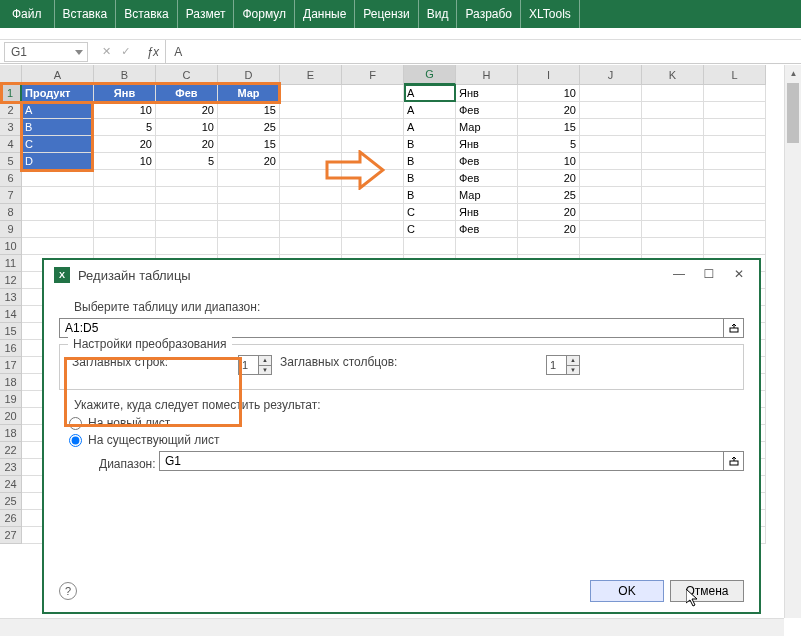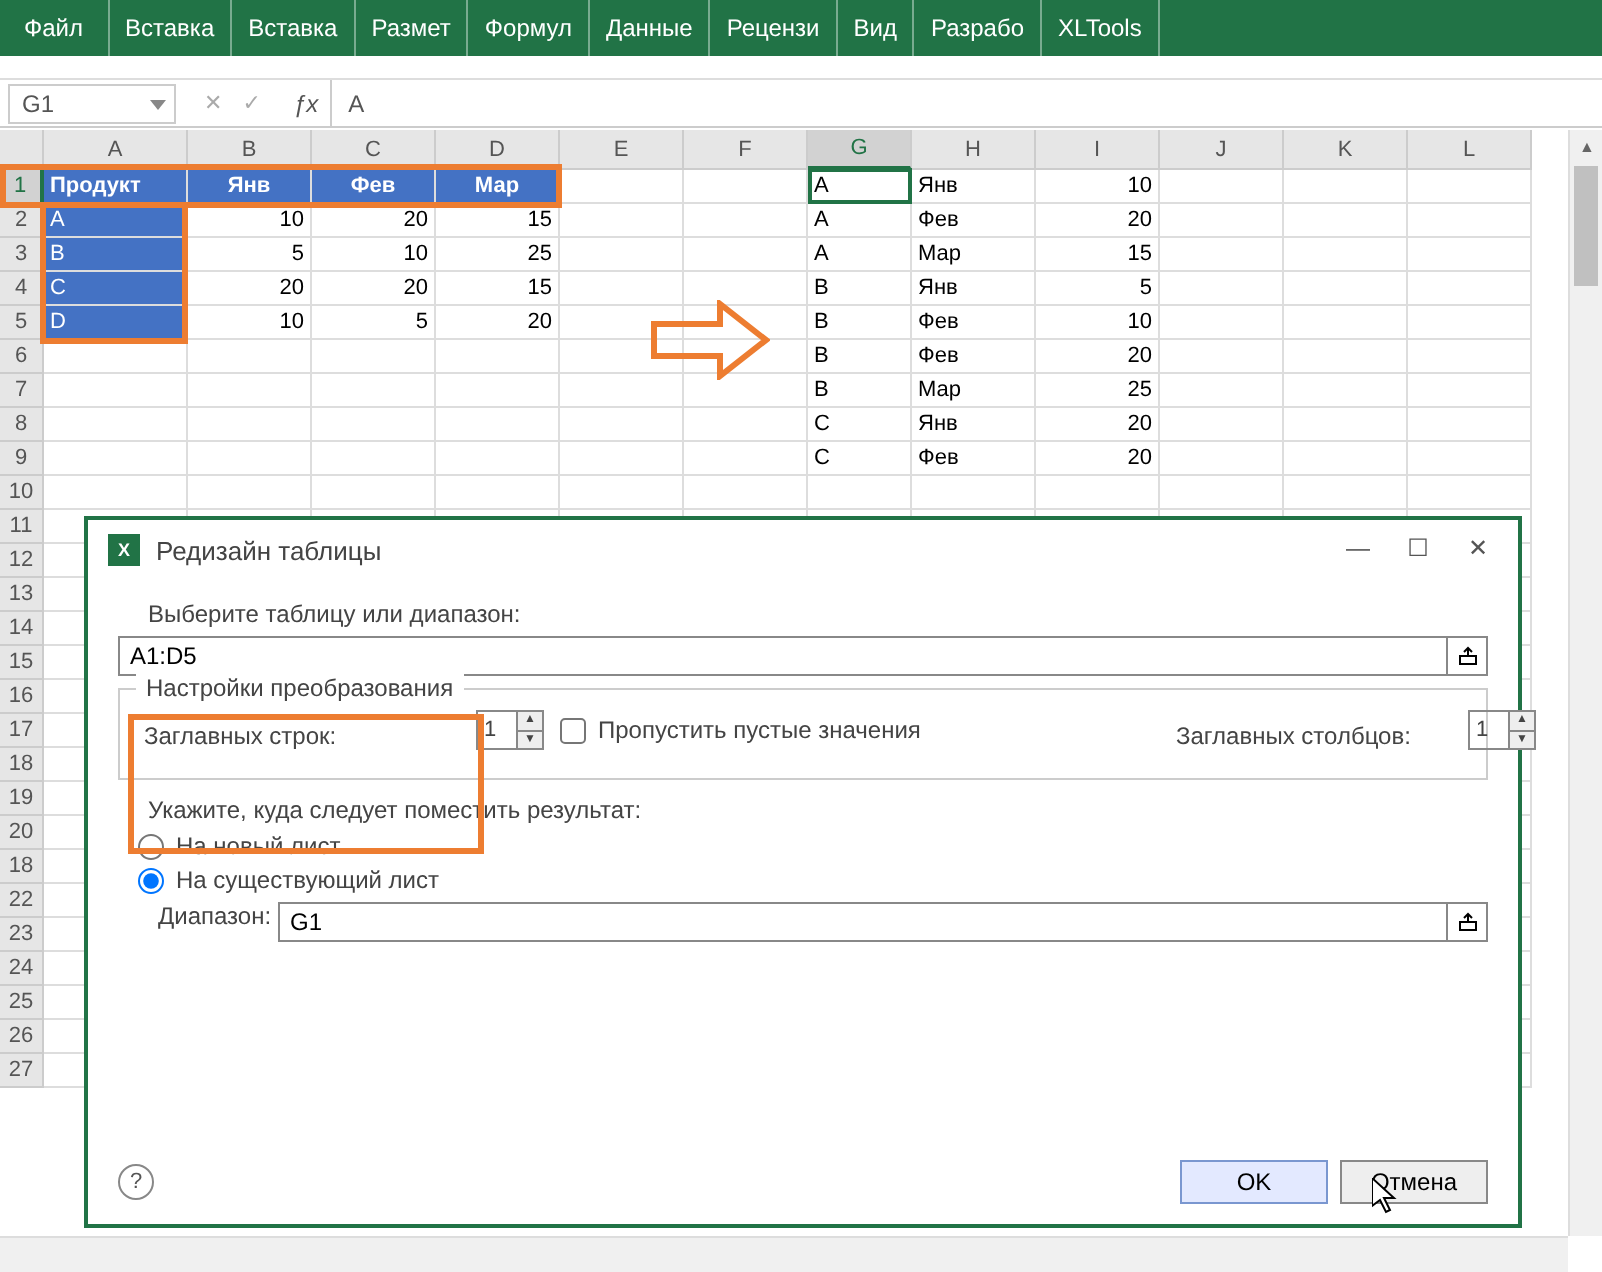--- a/index.html
+++ b/index.html
@@ -64,35 +64,35 @@
 .dlg-body { padding: 6px 15px; color: #444; }
 .dlg-label { font-size: 12px; margin: 4px 15px; }
 .dlg-input-row { display: flex; }
 .dlg-input { flex: 1; border: 1px solid #888; height: 20px; padding: 0 5px; font-size: 12px; background: #fff; }
 .dlg-refbtn { width: 20px; height: 20px; border: 1px solid #888; border-left: none; display: flex; align-items: center; justify-content: center; }
 
 .fieldset { border: 1px solid #ccc; padding: 10px 12px 14px; margin: 6px 0; position: relative; }
 .fieldset-legend { position: absolute; top: -8px; left: 8px; background: #fff; padding: 0 5px; font-size: 12px; color: #444; }
 
 .settings-grid { display: grid; grid-template-columns: 200px 300px 180px; gap: 12px 8px; align-items: center; }
-.spin-row { display: flex; align-items: flex-end; gap: 8px; }
+.spin-row { display: flex; align-items: flex-start; gap: 8px; }
 .spin-row label { flex: 1; font-size: 12px; }
 .spinner { width: 34px; height: 20px; border: 1px solid #888; display: flex; align-items: center; position: relative; }
 .spinner-val { flex: 1; padding: 0 3px; font-size: 11px; }
 .spinner-btns { width: 13px; height: 100%; border-left: 1px solid #888; display: flex; flex-direction: column; background:#eee; }
 .spinner-btn { flex: 1; font-size: 6px; display: flex; align-items: center; justify-content: center; border-bottom:1px solid #888; }
 .spinner-btn:last-child{border-bottom:none;}
 
 .checkbox-row { display: flex; align-items: center; font-size: 12px; }
 .checkbox-row input { margin-right: 6px; }
 
 .radio-row { display: flex; align-items: center; font-size: 12px; margin: 3px 0 3px 10px; }
 .radio-row input { margin-right: 6px; }
 
-.indent-field { margin-left: 20px; display: flex; align-items: flex-start; margin-top: 4px; }
+.indent-field { margin-left: 40px; display: flex; align-items: flex-end; margin-top: 4px; }
 .indent-field label { width: 60px; font-size: 12px; }
 
 .dlg-footer { position: absolute; bottom: 10px; left: 15px; right: 15px; display: flex; align-items: center; }
 .help-icon { width: 18px; height: 18px; border: 1px solid #888; border-radius: 50%; display: flex; align-items: center; justify-content: center; font-size: 11px; color: #555; }
 .dlg-footer-spacer { flex: 1; }
 .dlg-btn { min-width: 74px; height: 22px; border: 1px solid #888; background: #eee; font-size: 12px; display: flex; align-items: center; justify-content: center; margin-left: 6px; position: relative; }
 .dlg-btn.primary { background: #e3e9ff; border: 1px solid #7a97d0; }
 
 .cursor { position: absolute; pointer-events: none; z-index: 20; }
 
@@ -603,24 +603,20 @@
         <div class="spin-row">
           <label>Заглавных строк:</label>
           <div class="spinner">
             <span class="spinner-val">1</span>
             <div class="spinner-btns">
                 <div class="spinner-btn">▲</div>
                 <div class="spinner-btn">▼</div>
               </div>
           </div>
         </div>
-        <label class="checkbox-row">
-            <input type="checkbox" style="">
-            <span>Пропустить пустые значения</span>
-          </label>
 
         <div class="spin-row">
           <label>Заглавных столбцов:</label>
           <div class="spinner">
             <span class="spinner-val">1</span>
             <div class="spinner-btns">
                 <div class="spinner-btn">▲</div>
                 <div class="spinner-btn">▼</div>
               </div>
           </div>

